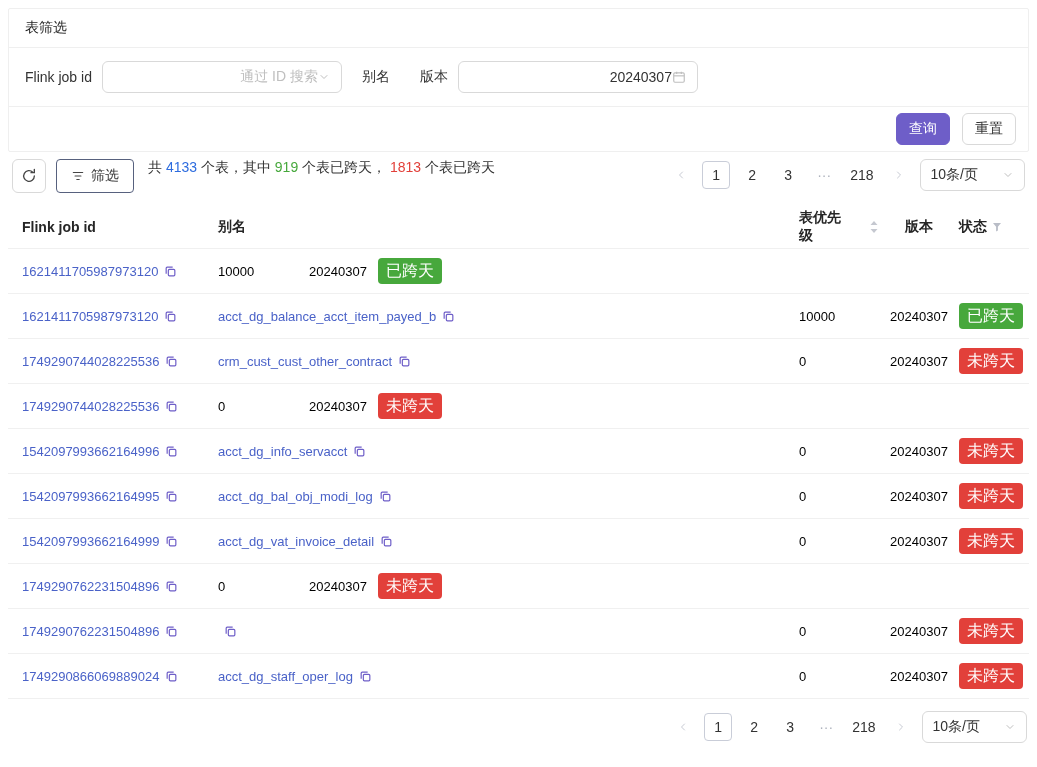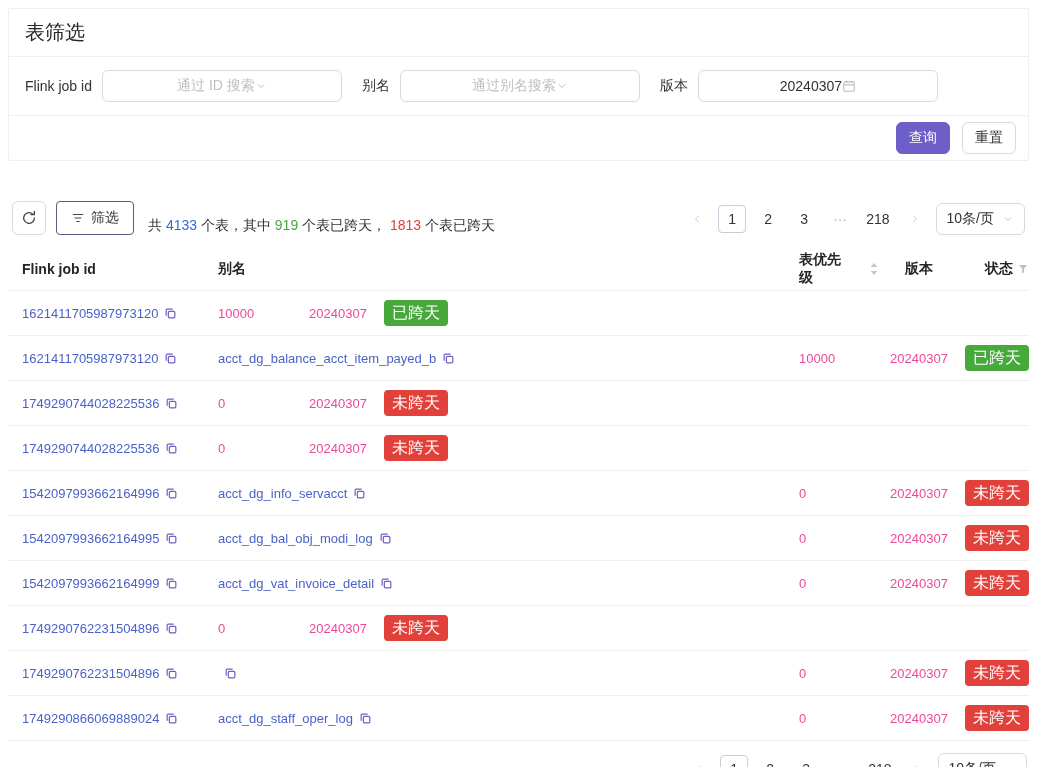--- a/index.html
+++ b/index.html
@@ -2,65 +2,65 @@
 <html style="--primary: #6e5ec8; --link: #4a62c8; --blue: #2d6cdf; --green: #47a83c; --red: #e2403a;"><head>
 <meta charset="utf-8">
 <style>
   *{box-sizing:border-box;margin:0;padding:0}
   html,body{background:#fff}
   body{width:1037px;height:767px;font-family:"Liberation Sans","DejaVu Sans",sans-serif;font-size:14px;color:#333;overflow:hidden}
   .page{padding:8px}
 
   
   .card{border:1px solid #efefef;border-radius:2px;background:#fff}
-  .card-title{padding:10px 16px;border-bottom:1px solid #efefef;font-size:20px;color:#262626}
+  .card-title{padding:10px 16px;border-bottom:1px solid #efefef;font-size:14px;color:#262626}
   .filter-row{display:flex;align-items:center;padding:13px 16px}
   .field{display:flex;align-items:center}
   .field + .field{margin-left:20px}
   .field-label{margin-right:10px;white-space:nowrap;color:#333}
-  .control{width:240px;height:32px;border:1px solid #d9d9d9;border-radius:6px;background:#fff;display:flex;align-items:center;justify-content:center;padding:0 11px;cursor:pointer}
+  .control{width:240px;height:32px;border:1px solid #d9d9d9;border-radius:6px;background:#fff;display:flex;align-items:center;justify-content:flex-end;padding:0 11px;cursor:pointer}
   .placeholder{color:#bfbfbf;font-size:14px;overflow:hidden;white-space:nowrap}
   .control .value{color:#333}
   .ctl-icon{display:inline-flex;align-items:center;justify-content:center;color:#bfbfbf}
   .card-footer{display:flex;justify-content:flex-end;align-items:center;gap:12px;padding:6px 12px;border-top:1px solid #efefef}
   .btn{height:32px;padding:0 12px;border:1px solid #d9d9d9;border-radius:6px;background:#fff;font-size:14px;color:#333;cursor:pointer;display:inline-flex;align-items:center;gap:6px;font-family:Liberation Mono, monospace}
   .btn-primary{background:var(--primary,#6e5ec8);border-color:var(--primary,#6e5ec8);color:#fff}
 
   
-  .toolbar{display:flex;align-items:flex-end;margin-top:40px;padding:0 4px}
+  .toolbar{display:flex;align-items:flex-start;margin-top:7px;padding:0 4px}
   .icon-btn{width:34px;height:34px;border:1px solid #d9d9d9;border-radius:6px;background:#fff;display:inline-flex;align-items:center;justify-content:center;color:#454545;cursor:pointer}
   .filter-btn{margin-left:10px;height:34px;border:1px solid #57617e;border-radius:4px;padding:0 14px;color:#333}
   .filter-btn .f-icon{display:inline-flex;color:#454545}
   .summary{margin-left:14px;flex:1;white-space:nowrap;font-size:14px}
   .c-blue{color:var(--blue,#2d6cdf)}
   .c-green{color:var(--green,#47a83c)}
   .c-red{color:var(--red,#e2403a)}
 
   
   .pagination{display:flex;align-items:center;gap:8px}
   .pg-btn{width:26px;height:28px;display:inline-flex;align-items:center;justify-content:center;color:#c8cbd4;cursor:pointer}
   .pg-item{min-width:28px;height:28px;display:inline-flex;align-items:center;justify-content:center;border-radius:4px;color:#333;cursor:pointer;font-size:14px;padding:0 4px}
   .pg-item.active{border:1px solid #c9cdd8;background:#fff}
   .pg-item.ellipsis{color:#aeb3bd}
-  .size-select{height:32px;border:1px solid #d9d9d9;border-radius:6px;display:inline-flex;align-items:center;gap:8px;padding:8px 10px;background:#fff;cursor:pointer;color:#333}
+  .size-select{height:32px;border:1px solid #d9d9d9;border-radius:6px;display:inline-flex;align-items:center;gap:24px;padding:8px 10px;background:#fff;cursor:pointer;color:#333}
 
   
   .table{margin-top:12px}
   .thead,.tr{display:flex;align-items:center;border-bottom:1px solid #f0f0f0}
   .thead{height:44px;font-weight:600;color:#262626;font-size:14px}
   .tr{height:45px;font-size:13px}
   .th,.td{display:flex;align-items:center}
   .col-id{width:210px;padding-left:14px}
   .col-alias{flex:1}
   .col-priority{width:80px;justify-content:space-between;gap:18px}
   .col-version{width:80px;justify-content:center}
-  .col-status{width:70px;justify-content:flex-end;gap:4px}
+  .col-status{width:70px;justify-content:flex-start;gap:4px}
   .link{color:var(--link,#4a62c8);text-decoration:none;cursor:pointer;white-space:nowrap}
   .copy{color:var(--primary,#6e5ec8);margin-left:6px;display:inline-flex;cursor:pointer}
-  .num{color:#ec4899}
+  .num{color:#000000}
   .badge{padding:3px 8px;border-radius:4px;color:#fff;font-size:16px;line-height:1.2;white-space:nowrap}
   .badge-green{background:var(--green,#47a83c)}
   .badge-red{background:var(--red,#e2403a)}
   .sort-icon,.funnel-icon{display:inline-flex;cursor:pointer}
 
   .bottom-bar{display:flex;justify-content:flex-end;margin-top:12px;padding-right:2px}
 </style>
 </head>
 <body>
 
@@ -77,28 +77,20 @@
           <span class="ctl-icon">
             <svg width="12" height="12" viewBox="0 0 24 24" fill="none" stroke="currentColor" stroke-width="2" stroke-linecap="round" stroke-linejoin="round">
                 <polyline points="6 9 12 15 18 9"></polyline>
               </svg>
           </span>
         </div>
       </div>
 
       <div class="field">
         <span class="field-label">别名</span>
-        <div class="control">
-          <span class="placeholder">通过别名搜索</span>
-          <span class="ctl-icon">
-            <svg width="12" height="12" viewBox="0 0 24 24" fill="none" stroke="currentColor" stroke-width="2" stroke-linecap="round" stroke-linejoin="round">
-                <polyline points="6 9 12 15 18 9"></polyline>
-              </svg>
-          </span>
-        </div>
       </div>
 
       <div class="field">
         <span class="field-label">版本</span>
         <div class="control">
           <span class="value">20240307</span>
           <span class="ctl-icon">
             <svg width="14" height="14" viewBox="0 0 24 24" fill="none" stroke="currentColor" stroke-width="2">
                 <rect x="3" y="5" width="18" height="16" rx="2"></rect>
                 <line x1="8" y1="3" x2="8" y2="7"></line>
@@ -238,20 +230,29 @@
   <div class="tr">
     <div class="td col-id">
       <a class="link">1749290744028225536</a>
       <span class="copy">
         <svg width="13" height="13" viewBox="0 0 24 24" fill="none" stroke="currentColor" stroke-width="2.2">
                 <rect x="8" y="8" width="12" height="12" rx="2"></rect>
                 <path d="M16 4H6a2 2 0 0 0-2 2v10"></path>
               </svg>
       </span>
     </div>
+    <div class="td col-alias">
+      <a class="link">crm_cust_cust_other_contract</a>
+      <span class="copy">
+        <svg width="13" height="13" viewBox="0 0 24 24" fill="none" stroke="currentColor" stroke-width="2.2">
+                <rect x="8" y="8" width="12" height="12" rx="2"></rect>
+                <path d="M16 4H6a2 2 0 0 0-2 2v10"></path>
+              </svg>
+      </span>
+    </div>
     <div class="td col-priority num">0</div>
     <div class="td col-version num">20240307</div>
     <div class="td col-status">
       <span class="badge badge-red">未跨天</span>
     </div>
   </div>
 
   <div class="tr">
     <div class="td col-id">
       <a class="link">1749290744028225536</a>

